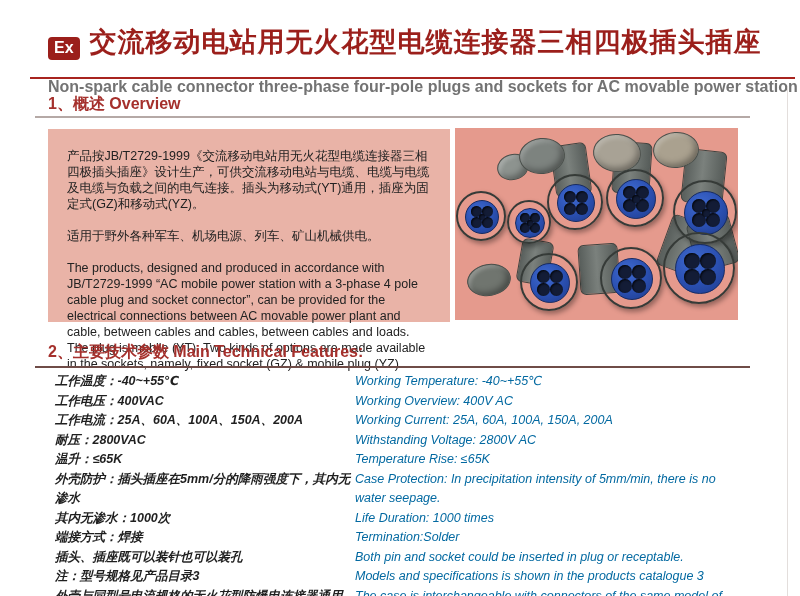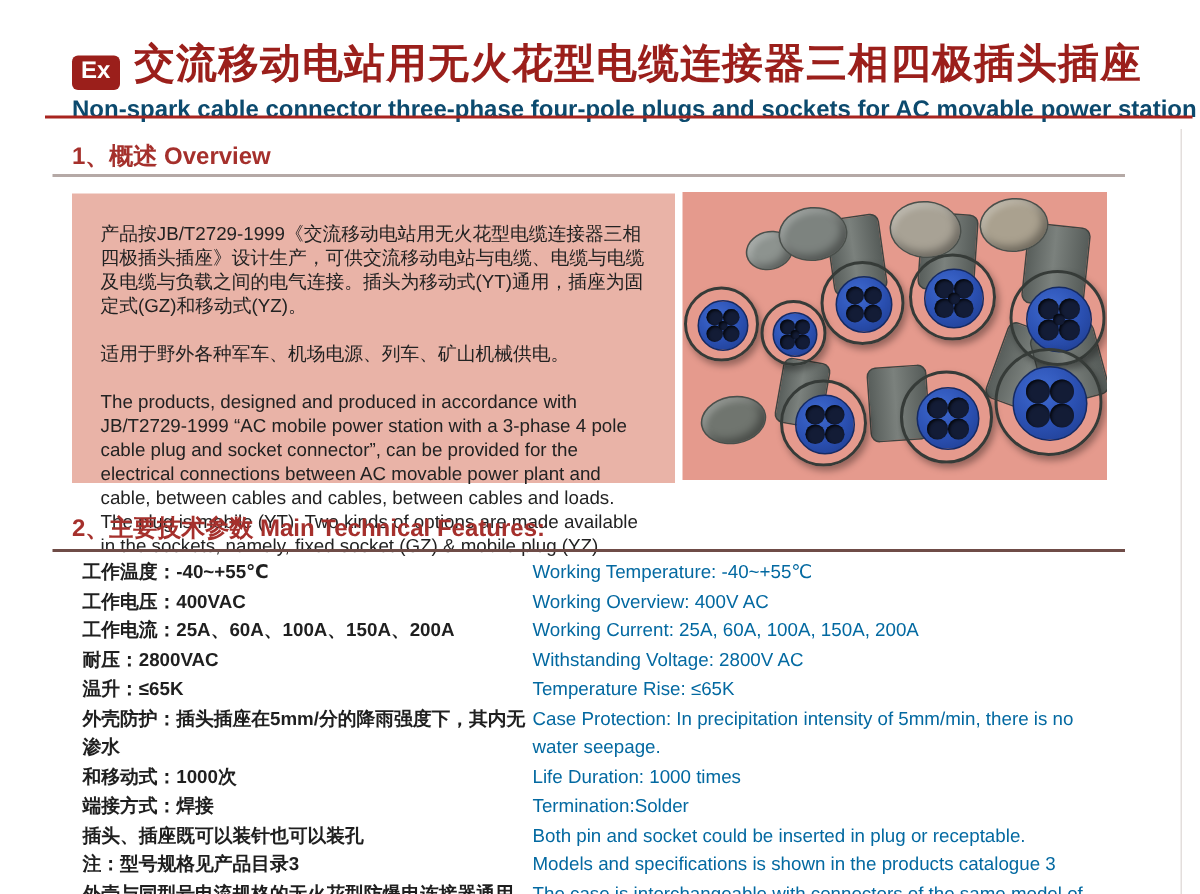--- a/index.html
+++ b/index.html
@@ -11,21 +11,21 @@
   .header{position:absolute;left:48px;top:24px;right:30px;}
   .title-row{display:flex;align-items:flex-end;gap:10px;}
   .ex-badge{
     background:#9b1f1b;color:#ffffff;font-weight:bold;font-size:16px;
     padding:3px 6px 4px 6px;border-radius:4px;line-height:1;flex:0 0 auto;
   }
   .title-zh{
     margin:0;color:#9b1f1b;font-size:27px;font-weight:bold;letter-spacing:1px;white-space:nowrap;
   }
   .subtitle{
-    margin-top:5px;color:#0c4a6e;font-size:16px;font-weight:bold;letter-spacing:0px;white-space:nowrap;
+    margin-top:18px;color:#737373;font-size:16px;font-weight:bold;letter-spacing:0px;white-space:nowrap;
   }
   .red-rule{position:absolute;left:30px;top:77px;width:765px;height:2px;background:#a8241f;}
   
   .sec{margin:0;position:absolute;left:48px;color:#a5302c;font-size:16px;font-weight:bold;white-space:nowrap;}
   .sec1{top:94px;}
   .sec2{top:342px;}
   .rule{position:absolute;left:35px;width:715px;height:2px;}
   .rule1{top:116px;background:#b5a9a6;}
   .rule2{top:366px;background:#6f4c47;}
   
@@ -46,21 +46,21 @@
   .photo .connector{border-radius:50%;background:radial-gradient(circle at 35% 30%,#7e8580,#5a605c 60%,#41464
   3);border:2px solid #363b38;box-shadow:2px 3px 5px rgba(0,0,0,.35);}
   .photo .face{position:absolute;border-radius:50%;background:radial-gradient(circle at 38% 32%,#3f6ad0,#2a4fb0 55%,#1d3a8a);border:1px solid #152a63;}
   .photo .hole{position:absolute;border-radius:50%;background:#131c36;box-shadow:inset 1px 1px 2px rgba(0,0,0,.8);}
   
   .features{
     position:absolute;left:55px;top:372px;width:690px;
     display:grid;grid-template-columns:300px 385px;column-gap:0;
     font-size:12.5px;line-height:19.5px;
   }
-  .features .cell{white-space:normal;}
+  .features .cell{white-space:normal;font-style:italic;}
   .features .zh{font-weight:bold;color:#1f1f1f;}
   .features .en{color:#0369a1;}
   .right-edge{position:absolute;right:12px;top:86px;bottom:0;width:1px;background:#e3dedc;}
 </style>
 </head>
 <body>
 
 <div class="page">
 
   <div class="header">
@@ -173,21 +173,21 @@
       <div class="cell zh">工作电压：400VAC</div>
       <div class="cell en">Working Overview: 400V AC</div>
       <div class="cell zh">工作电流：25A、60A、100A、150A、200A</div>
       <div class="cell en">Working Current: 25A, 60A, 100A, 150A, 200A</div>
       <div class="cell zh">耐压：2800VAC</div>
       <div class="cell en">Withstanding Voltage: 2800V AC</div>
       <div class="cell zh">温升：≤65K</div>
       <div class="cell en">Temperature Rise: ≤65K</div>
       <div class="cell zh">外壳防护：插头插座在5mm/分的降雨强度下，其内无渗水</div>
       <div class="cell en">Case Protection: In precipitation intensity of 5mm/min, there is no water seepage.</div>
-      <div class="cell zh">和移动式：1000次</div>
+      <div class="cell zh">其内无渗水：1000次</div>
       <div class="cell en">Life Duration: 1000 times</div>
       <div class="cell zh">端接方式：焊接</div>
       <div class="cell en">Termination:Solder</div>
       <div class="cell zh">插头、插座既可以装针也可以装孔</div>
       <div class="cell en">Both pin and socket could be inserted in plug or receptable.</div>
       <div class="cell zh">注：型号规格见产品目录3</div>
       <div class="cell en">Models and specifications is shown in the products catalogue 3</div>
       <div class="cell zh">外壳与同型号电流规格的无火花型防爆电连接器通用。</div>
       <div class="cell en">The case is interchangeable with connectors of the same model of current specifications.</div>
     </div>

